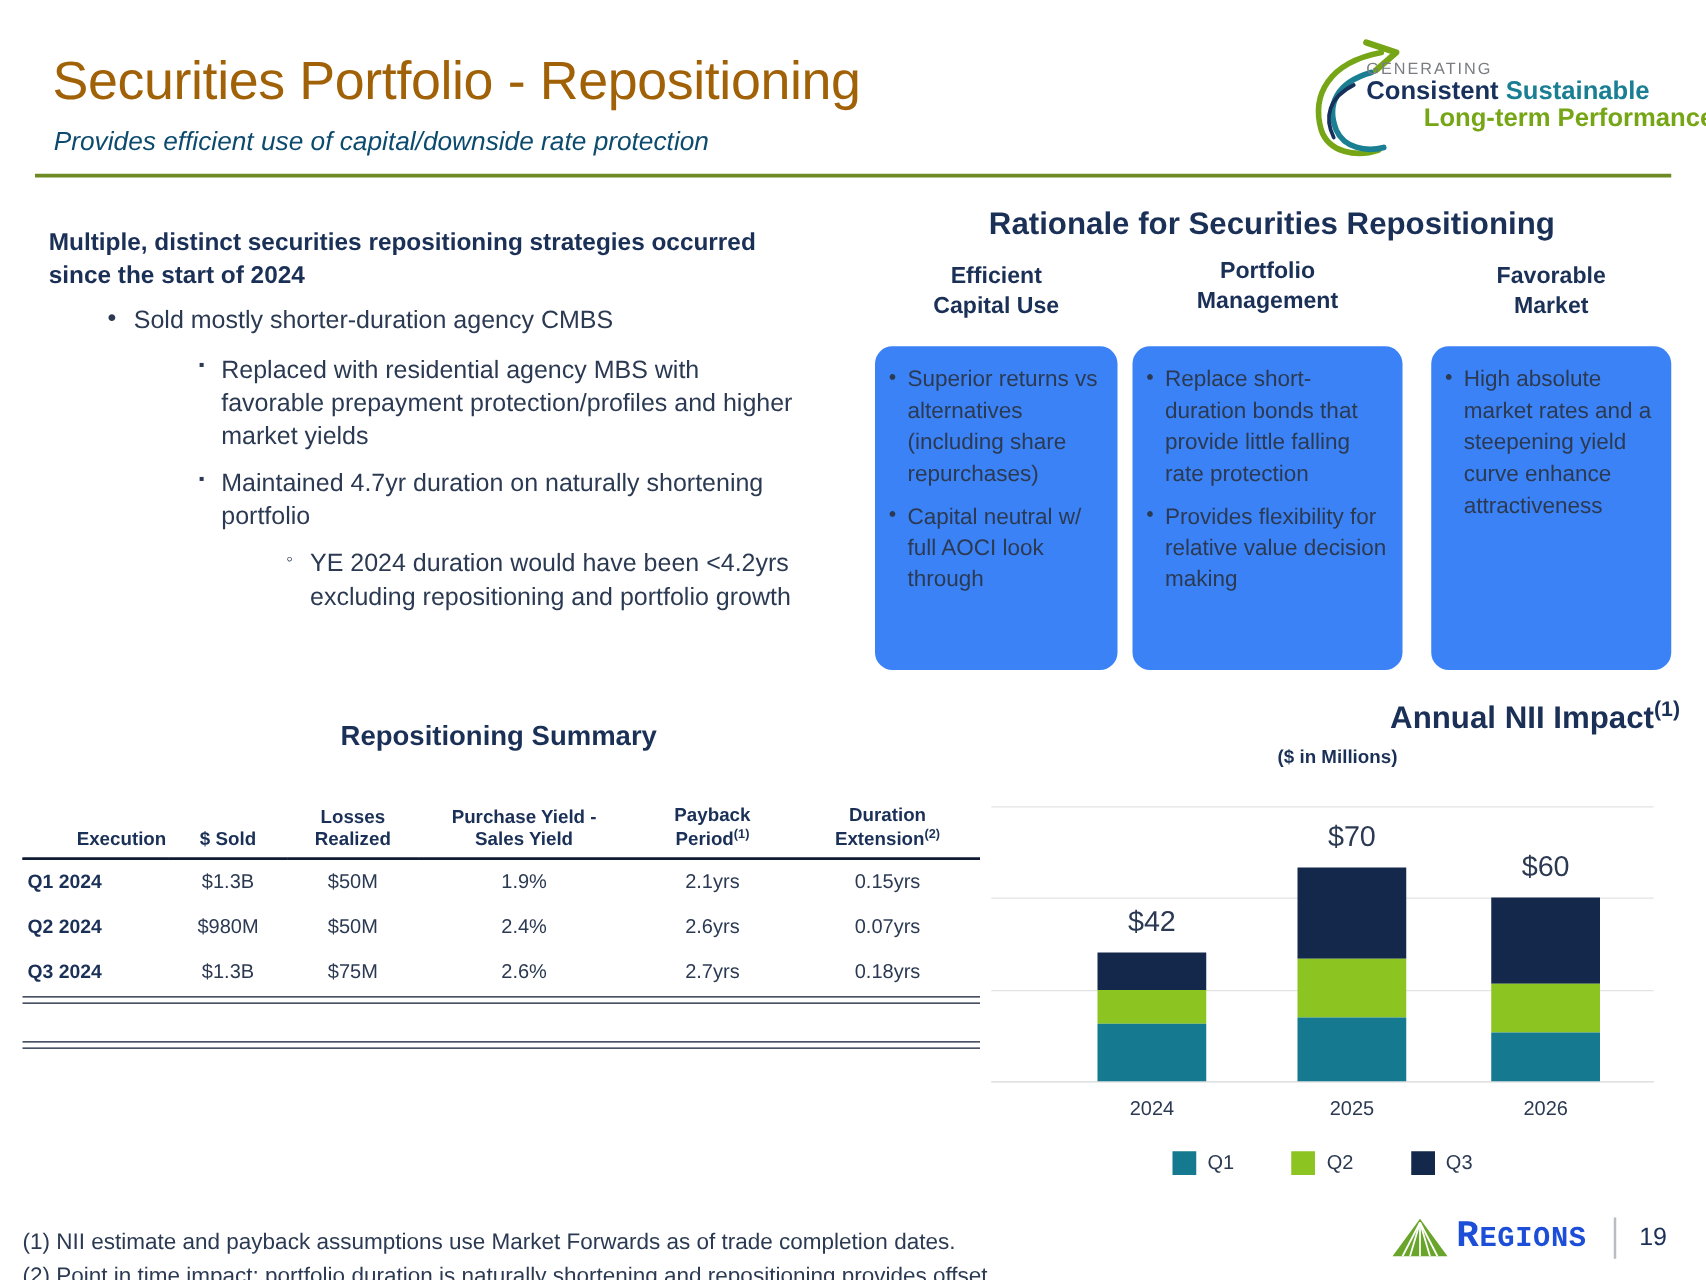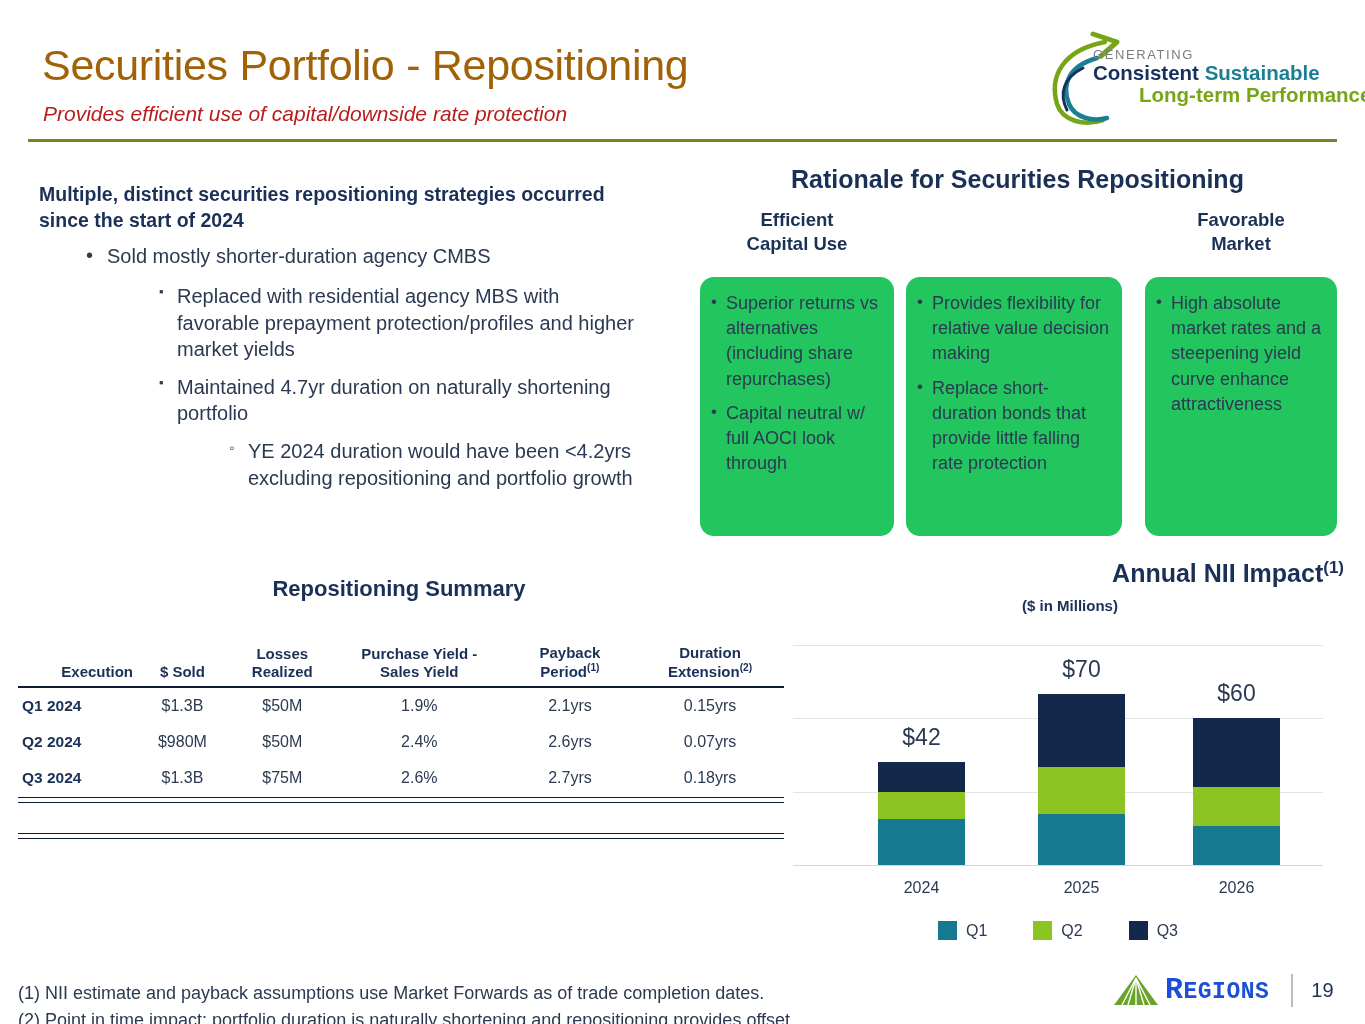--- a/index.html
+++ b/index.html
@@ -34,21 +34,21 @@
     color: #a16207;
     white-space: nowrap;
   }
   .subtitle {
     position: absolute;
     left: 43px;
     top: 102px;
     font-size: 21px;
     font-style: italic;
     font-weight: 400;
-    color: #b91c1c;
+    color: #0c4a6e;
     white-space: nowrap;
   }
   .header-rule {
     position: absolute;
     left: 28px;
     top: 139px;
     width: 1309px;
     height: 3px;
     background: #6d8a23;
   }
@@ -161,21 +161,21 @@
     text-align: center;
     line-height: 1.28;
   }
   .ch1 { left: 700px; top: 208px; width: 194px; }
   .ch2 { left: 906px; top: 204px; width: 216px; }
   .ch3 { left: 1145px; top: 208px; width: 192px; }
 
   .card {
     position: absolute;
     top: 277px;
-    background: #22c55e;
+    background: #3b82f6;
     border-radius: 14px;
   }
   .card1 { left: 700px; width: 194px; height: 259px; }
   .card2 { left: 906px; width: 216px; height: 259px; }
   .card3 { left: 1145px; width: 192px; height: 259px; }
 
   .card ul {
     margin: 0;
     padding: 14px 10px 0 26px;
     list-style: none;
@@ -397,35 +397,39 @@
     <div class="b2">Maintained 4.7yr duration on naturally shortening portfolio</div>
     <div class="b3">YE 2024 duration would have been &lt;4.2yrs excluding repositioning and portfolio growth</div>
   </div>
 
   <div class="rationale-title">Rationale for Securities Repositioning</div>
 
   <div class="card-head ch1">
     <span>Efficient</span><br>
     <span>Capital Use</span>
   </div>
+  <div class="card-head ch2">
+    <span>Portfolio</span><br>
+    <span>Management</span>
+  </div>
   <div class="card-head ch3">
     <span>Favorable</span><br>
     <span>Market</span>
   </div>
 
   <div class="card card1">
     <ul>
       <li>Superior returns vs alternatives (including share repurchases)</li>
       <li> Capital neutral w/ full AOCI look through</li>
     </ul>
   </div>
   <div class="card card2">
     <ul>
+      <li>Replace short-duration bonds that provide little falling rate protection</li>
       <li>Provides flexibility for relative value decision making</li>
-      <li>Replace short-duration bonds that provide little falling rate protection</li>
     </ul>
   </div>
   <div class="card card3">
     <ul>
       <li>High absolute market rates and a steepening yield curve enhance attractiveness</li>
     </ul>
   </div>
 
   <div class="table-title">Repositioning Summary</div>
   <table class="summary">

